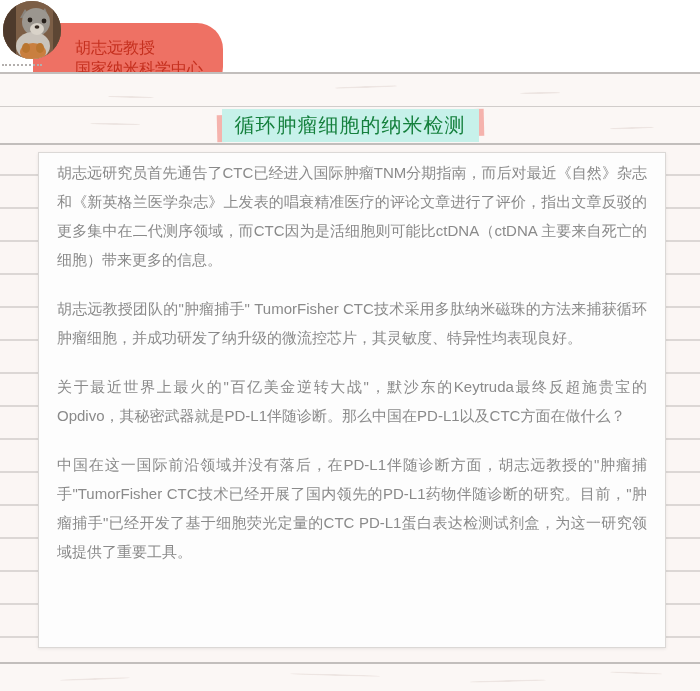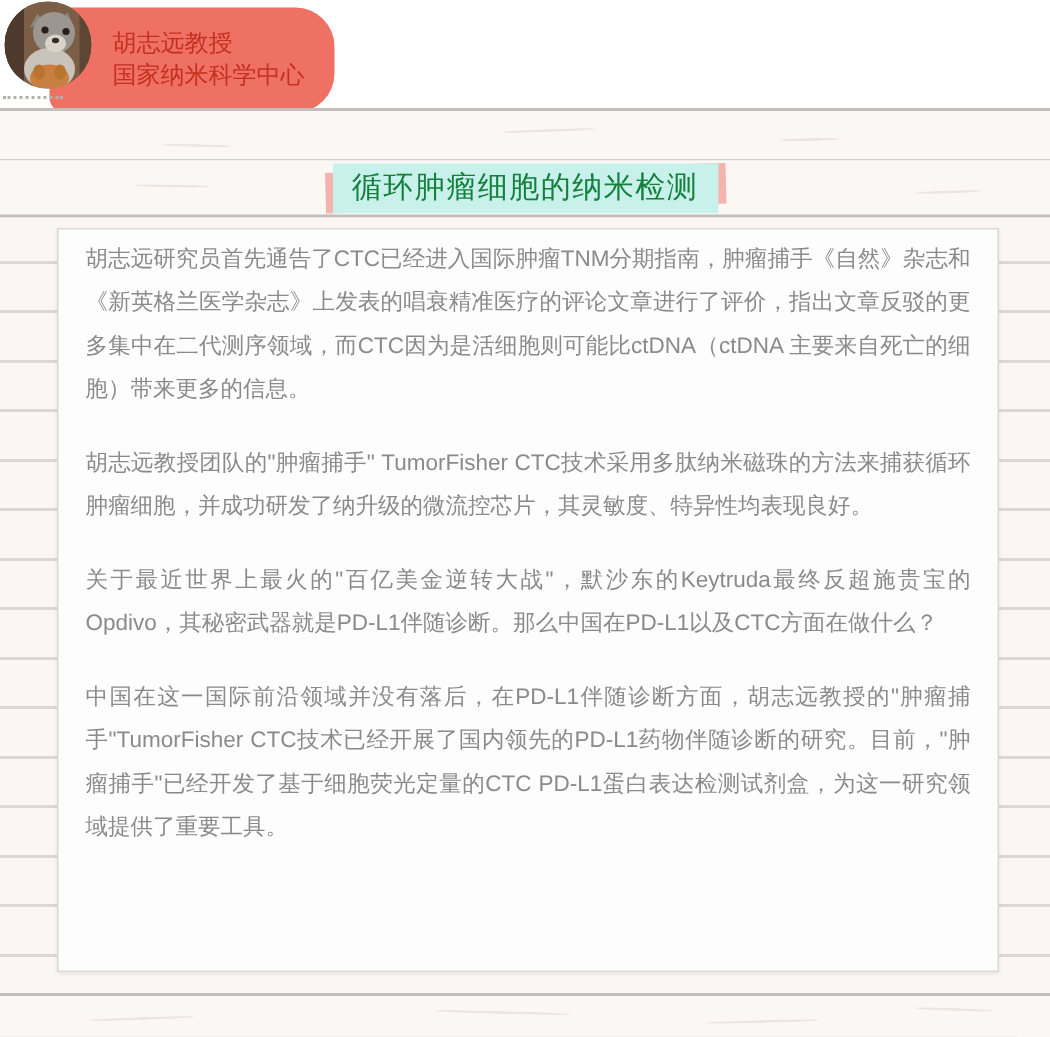--- a/index.html
+++ b/index.html
@@ -5,21 +5,21 @@
   * { margin:0; padding:0; box-sizing:border-box; }
   html,body { background:#e9e9e9; }
   body { font-family:"Liberation Sans","DejaVu Sans",sans-serif; }
   .page {
     position:relative; width:700px; height:691px;
     background:#fbf6f4; overflow:hidden; margin:0 auto;
   }
   
   .header { position:absolute; top:0; left:0; right:0; height:73px; background:#ffffff; }
   .badge {
-    position:absolute; left:33px; top:5px; height:70px; min-width:178px;
+    position:absolute; left:33px; top:23px; height:70px; min-width:178px;
     background:#ee7164; border-radius:10px 26px 26px 10px;
     padding:7px 20px 7px 42px;
     display:flex; flex-direction:column; justify-content:center; gap:3px;
   }
   .badge div { font-size:16px; line-height:18px; color:#c5301f; white-space:nowrap; }
   .avatar {
     position:absolute; left:3px; top:1px; width:58px; height:58px;
     border-radius:50%; overflow:hidden; background:#7a5c44;
   }
   .avatar svg { display:block; }
@@ -122,21 +122,21 @@
     <div class="title-wrap">
       <div class="title-pink"></div>
       <div class="title-text">循环肿瘤细胞的纳米检测</div>
     </div>
   </div>
   <div class="rule rule-c"></div>
 
   <div class="main"></div>
 
   <div class="content-box">
-    <p>胡志远研究员首先通告了CTC已经进入国际肿瘤TNM分期指南，肿瘤捕手《自然》杂志和《新英格兰医学杂志》上发表的唱衰精准医疗的评论文章进行了评价，指出文章反驳的更多集中在二代测序领域，而CTC因为是活细胞则可能比ctDNA（ctDNA 主要来自死亡的细胞）带来更多的信息。</p>
+    <p>胡志远研究员首先通告了CTC已经进入国际肿瘤TNM分期指南，而后对最近《自然》杂志和《新英格兰医学杂志》上发表的唱衰精准医疗的评论文章进行了评价，指出文章反驳的更多集中在二代测序领域，而CTC因为是活细胞则可能比ctDNA（ctDNA 主要来自死亡的细胞）带来更多的信息。</p>
     <p>胡志远教授团队的"肿瘤捕手" TumorFisher CTC技术采用多肽纳米磁珠的方法来捕获循环肿瘤细胞，并成功研发了纳升级的微流控芯片，其灵敏度、特异性均表现良好。</p>
     <p>关于最近世界上最火的"百亿美金逆转大战"，默沙东的Keytruda最终反超施贵宝的Opdivo，其秘密武器就是PD-L1伴随诊断。那么中国在PD-L1以及CTC方面在做什么？</p>
     <p>中国在这一国际前沿领域并没有落后，在PD-L1伴随诊断方面，胡志远教授的"肿瘤捕手"TumorFisher CTC技术已经开展了国内领先的PD-L1药物伴随诊断的研究。目前，"肿瘤捕手"已经开发了基于细胞荧光定量的CTC PD-L1蛋白表达检测试剂盒，为这一研究领域提供了重要工具。</p>
   </div>
 
   <div class="rule rule-d"></div>
   <div class="band band-footer">
     <div class="stroke" style="left:60px; top:14px; width:70px; transform:rotate(-2deg);"></div>
     <div class="stroke" style="left:290px; top:10px; width:90px; transform:rotate(1.5deg);"></div>
     <div class="stroke" style="left:470px; top:16px; width:76px; transform:rotate(-1.5deg);"></div>

